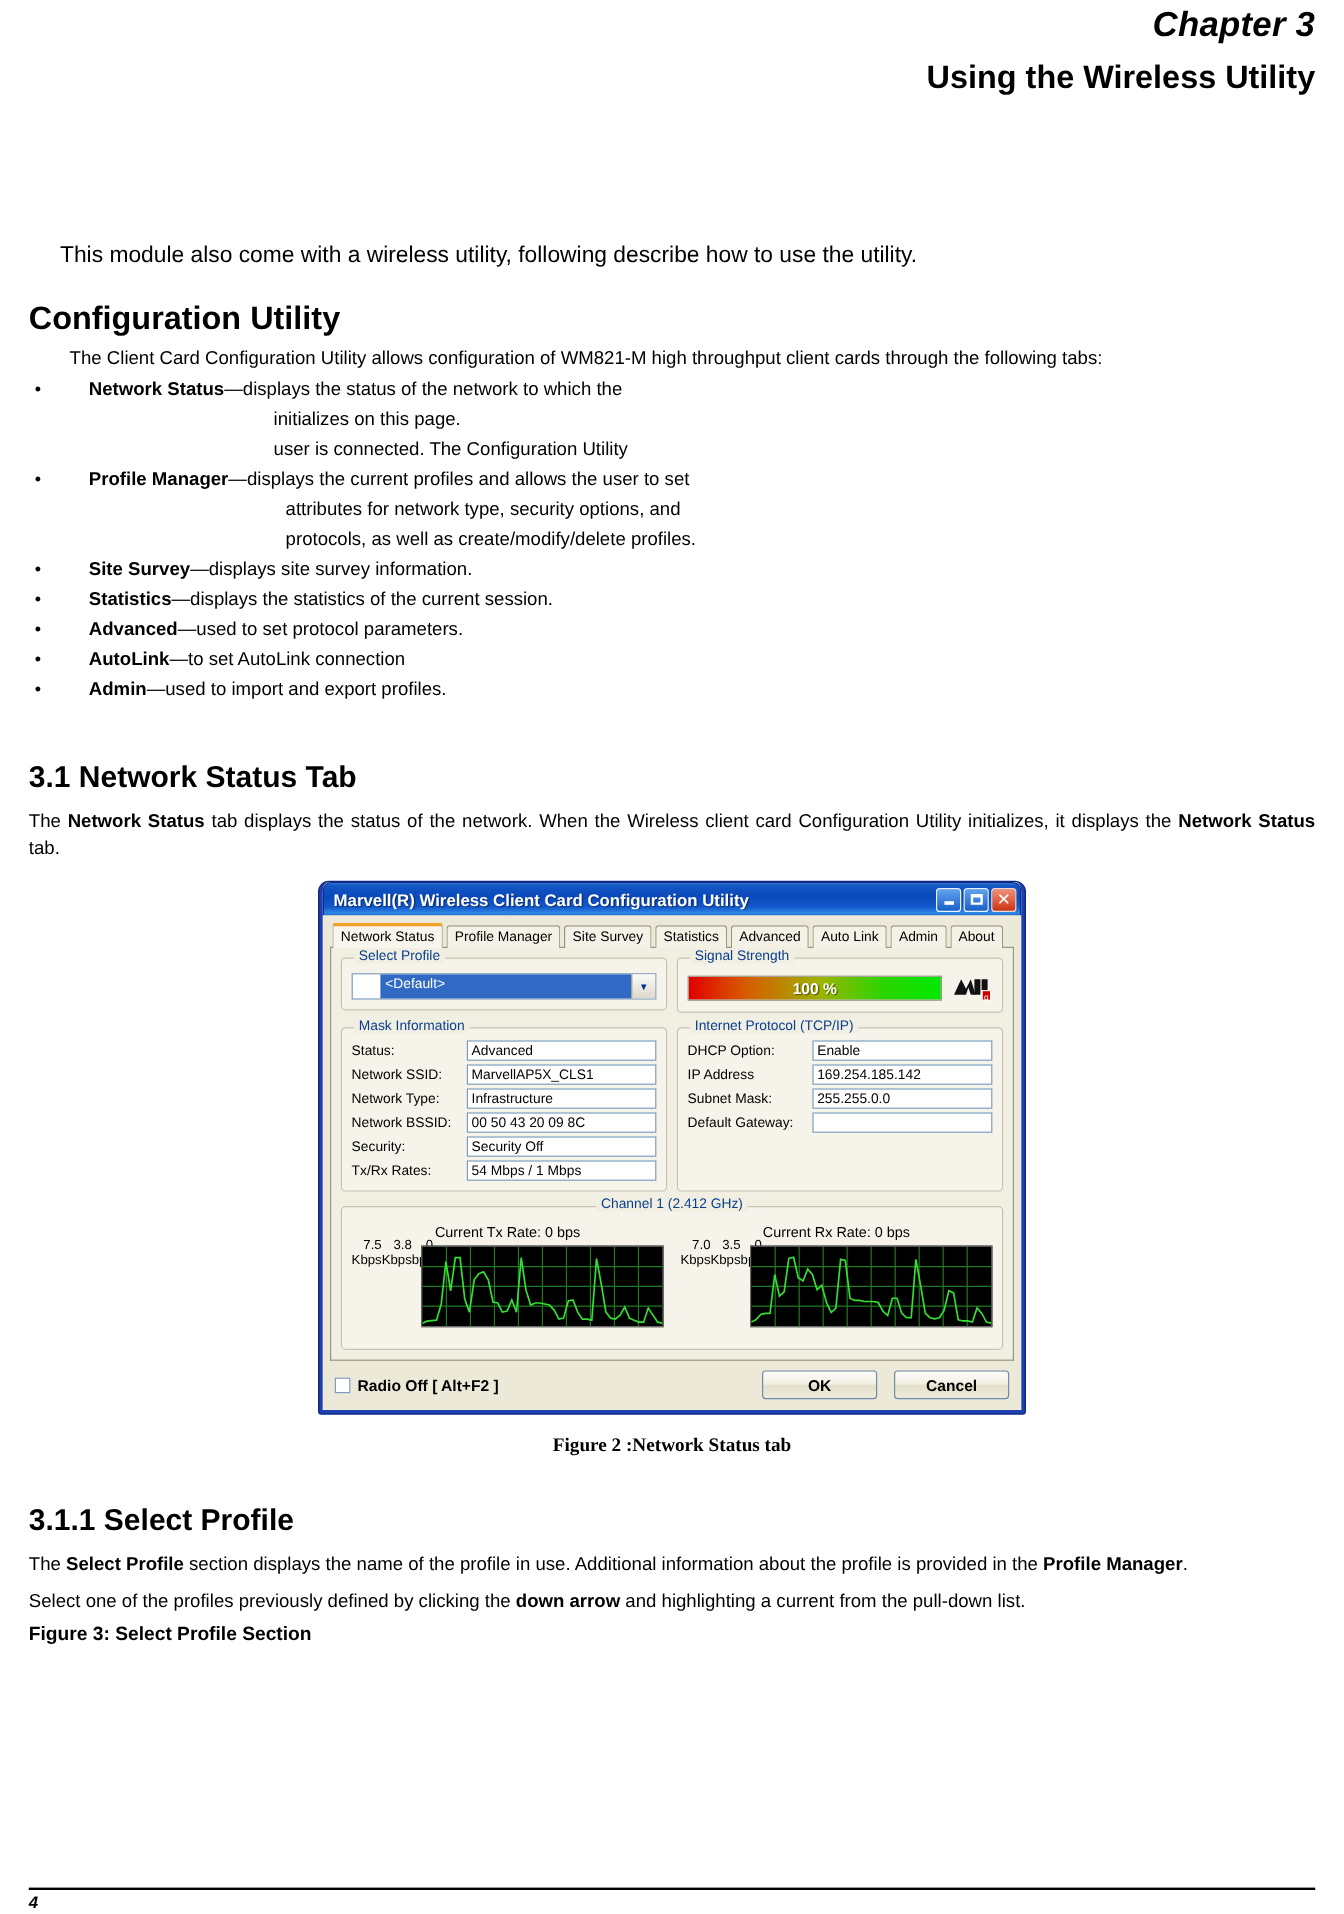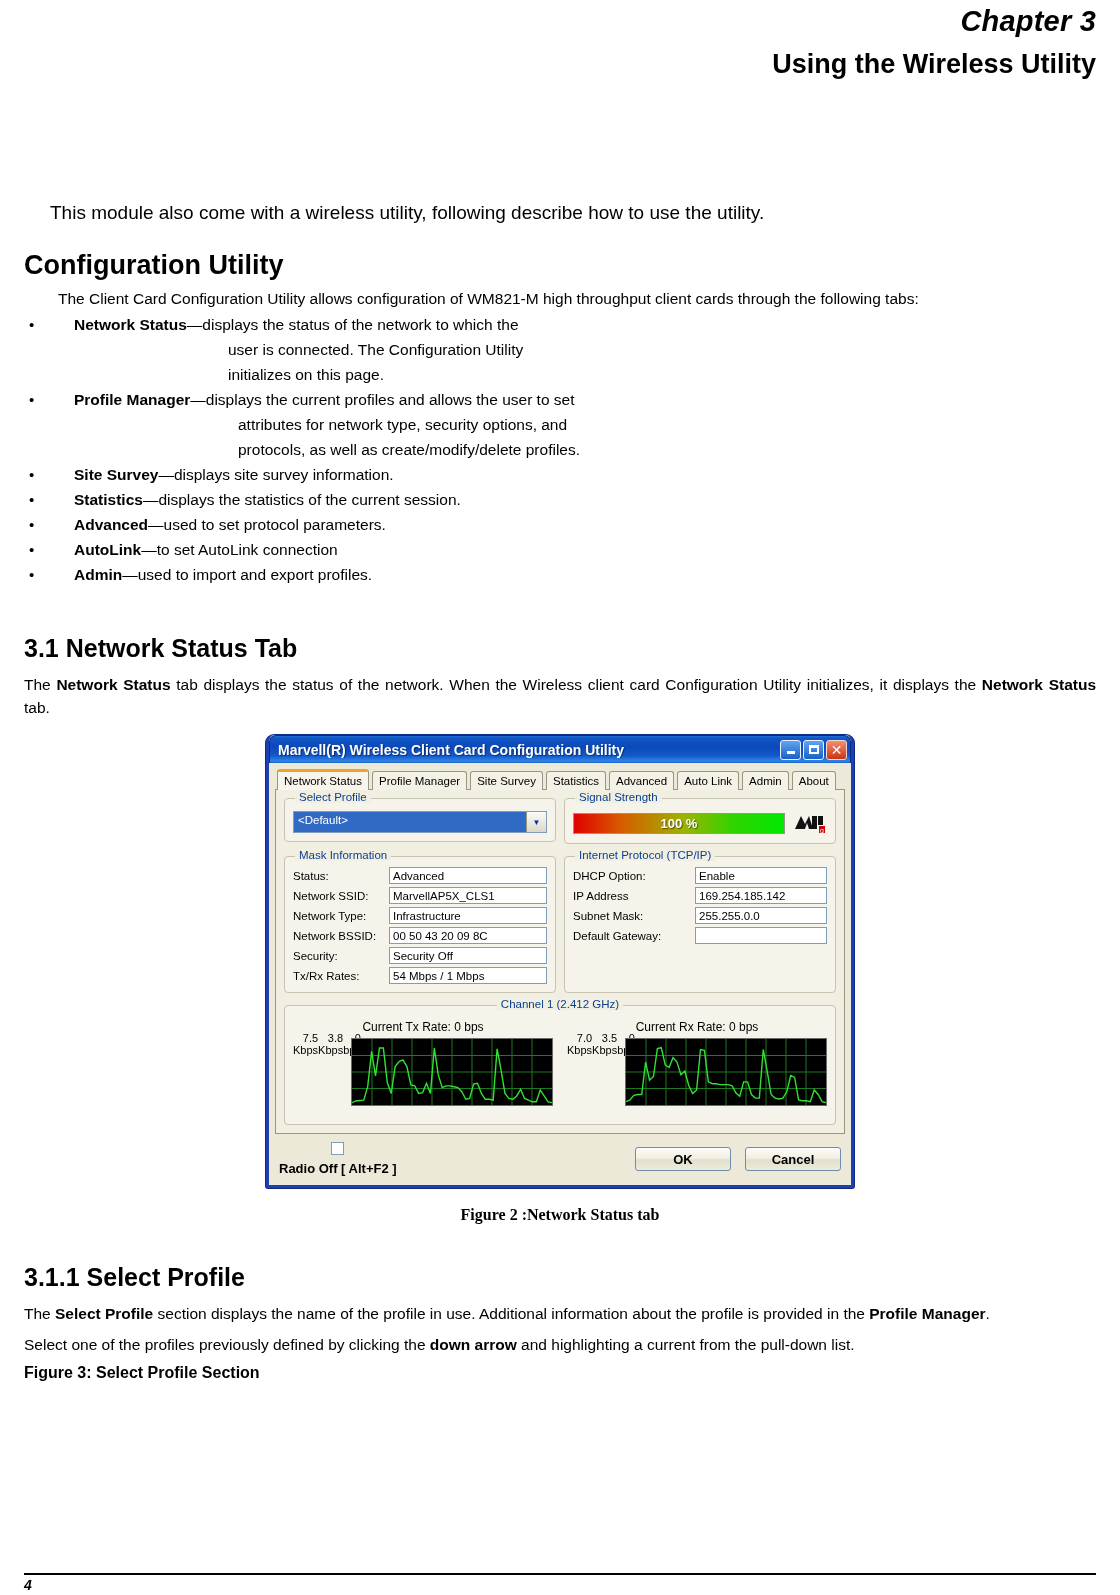--- a/index.html
+++ b/index.html
@@ -261,20 +261,21 @@
     margin-top: 2px;
   }
   .combo .val {
     flex: 1;
     background: #316ac5;
     color: #fff;
     font-size: 11.5px;
     padding: 2px 4px;
     box-sizing: border-box;
     white-space: nowrap;
+    margin-left: 23px;
   }
   .combo .arrow {
     width: 19px;
     background: linear-gradient(to bottom,#fbfbf8,#dcd8c8);
     border-left: 1px solid #9a9684;
     display: flex; align-items: center; justify-content: center;
     font-size: 8px; color: #00309c;
   }
 
   
@@ -311,21 +312,21 @@
     height: 17px;
     border: 1px solid #7f9db9;
     background: #fff;
     font-size: 11.5px;
     padding: 0 3px;
     box-sizing: border-box;
     line-height: 16px;
     white-space: nowrap;
     overflow: hidden;
   }
-  .col-right .frow .lab { width: 122px; }
+  .col-right .frow .lab { width: 104px; }
 
   
   .grp.channel { margin-top: 12px; padding-top: 14px; }
   .grp.channel > .legend { left: 50%; transform: translateX(-50%); }
   .graphs { display: flex; gap: 14px; }
   .graph-col { width: 50%; }
   .graph-title { text-align: center; font-size: 12px; margin-bottom: 4px; }
   .graph-area { display: flex; align-items: stretch; }
   .yaxis {
     width: 58px; flex: none;
@@ -347,21 +348,21 @@
   .plot svg { display: block; width: 100%; height: 100%; }
 
   
   .botbar {
     display: flex;
     align-items: center;
     padding: 8px 4px 2px 4px;
   }
   .chk {
     display: flex; align-items: center; gap: 6px;
-    font-size: 13px; font-weight: bold; flex-direction: column;
+    font-size: 13px; font-weight: bold;
   }
   .chkbox {
     width: 13px; height: 13px;
     border: 1px solid #7f9db9;
     background: #fff;
     box-sizing: border-box;
   }
   .btnspace { flex: 1; }
   .xpbtn {
     width: 96px;
@@ -387,22 +388,22 @@
   <p class="intro-para">This module also come with a wireless utility, following describe how to use the utility.</p>
 
   <h2 class="sec-title">Configuration Utility</h2>
 
   <p class="lead-para">The Client Card Configuration Utility allows configuration of WM821-M high throughput client cards through the following tabs:</p>
 
   <ul class="tabs-list">
     <li>
       <span class="bullet">•</span>
       <span class="item-body"><b>Network Status</b><span>—displays the status of the network to which the</span></span>
+      <span class="cont-line">initializes on this page.</span>
       <span class="cont-line">user is connected. The Configuration Utility</span>
-      <span class="cont-line">initializes on this page.</span>
     </li>
     <li>
       <span class="bullet">•</span>
       <span class="item-body"><b>Profile Manager</b><span>—displays the current profiles and allows the user to set</span></span>
       <span class="cont-line ind2">attributes for network type, security options, and</span>
       <span class="cont-line ind2">protocols, as well as create/modify/delete profiles.</span>
     </li>
     <li>
       <span class="bullet">•</span>
       <span class="item-body"><b>Site Survey</b><span>—displays site survey information.</span></span>

